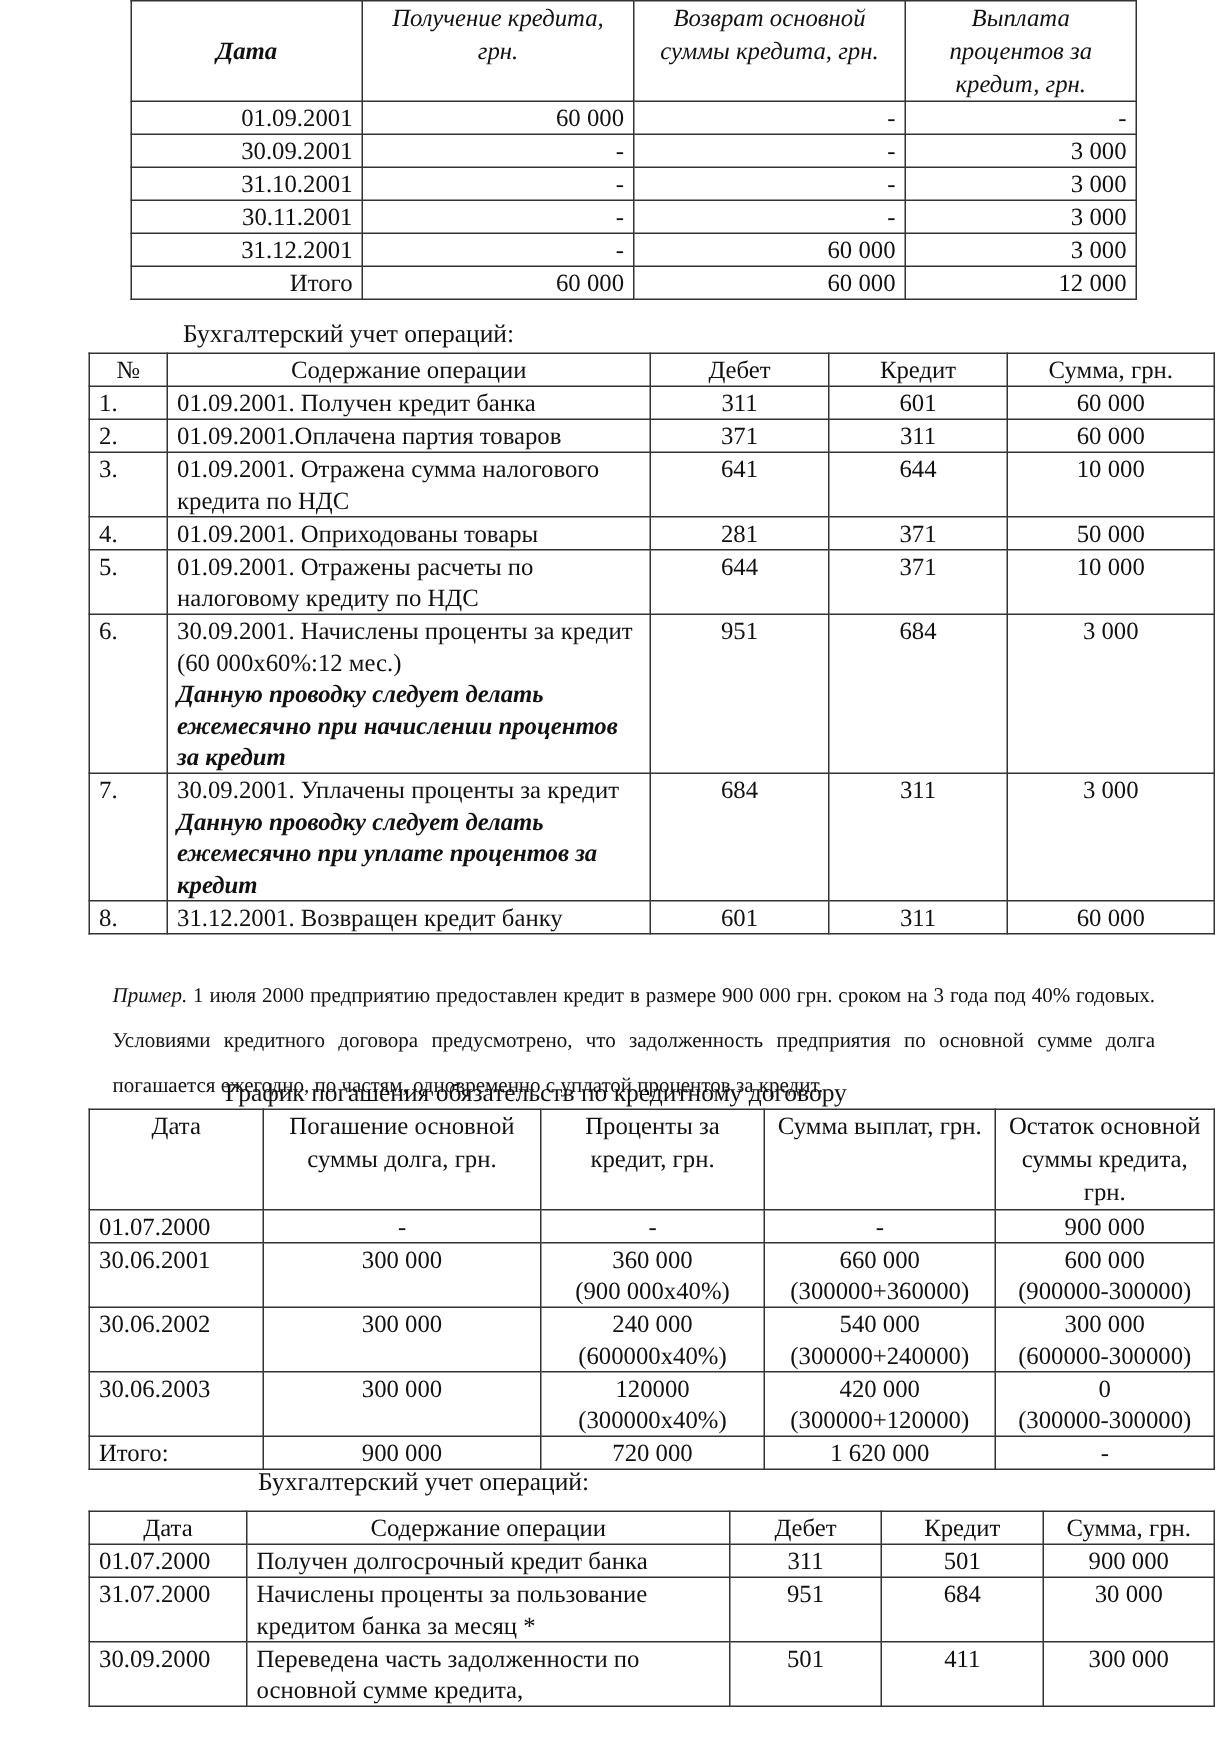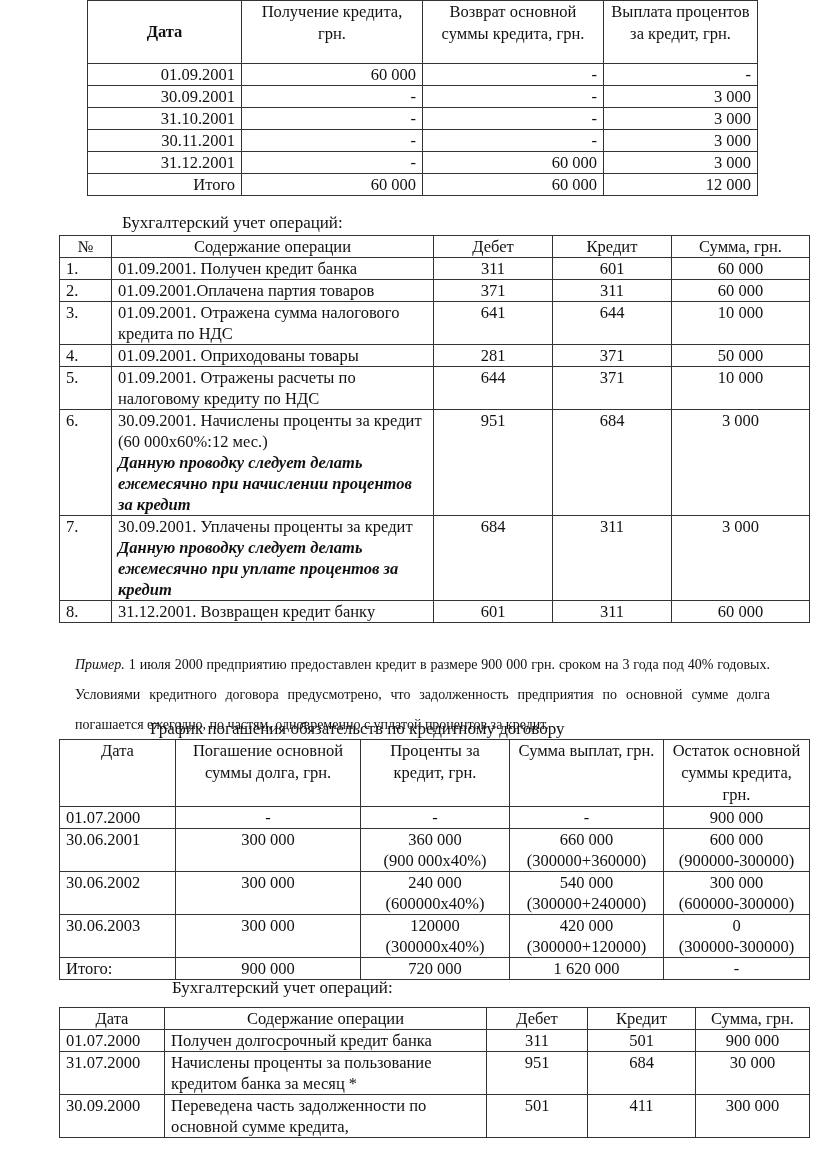--- a/index.html
+++ b/index.html
@@ -17,21 +17,21 @@
   .l { text-align: left; }
   .bold { font-weight: bold; }
   .bi { font-weight: bold; font-style: italic; display: block; }
   .caption { position: absolute; font-size: 17px; line-height: 22px; }
   .para { position: absolute; left: 75px; width: 695px; font-size: 14px; line-height: 30px; text-align: justify; }
   .para .it { font-style: italic; }
   .sub { display: block; }
 
   
   #t1 { left: 87px; top: 0px; width: 670px; }
-  #t1 th { vertical-align: middle; line-height: 22px; height: 62px; }
+  #t1 th { vertical-align: middle; line-height: 22px; height: 62px; font-style: italic; }
   #t1 td { height: 21px; text-align: right; }
 
   
   #t2 { left: 59px; top: 235px; width: 750px; }
   #t2 th, #t2 td { height: 21px; }
 
   
   #t3 { left: 59px; top: 739px; width: 750px; }
   #t3 th { line-height: 22px; height: 64px; }
 

